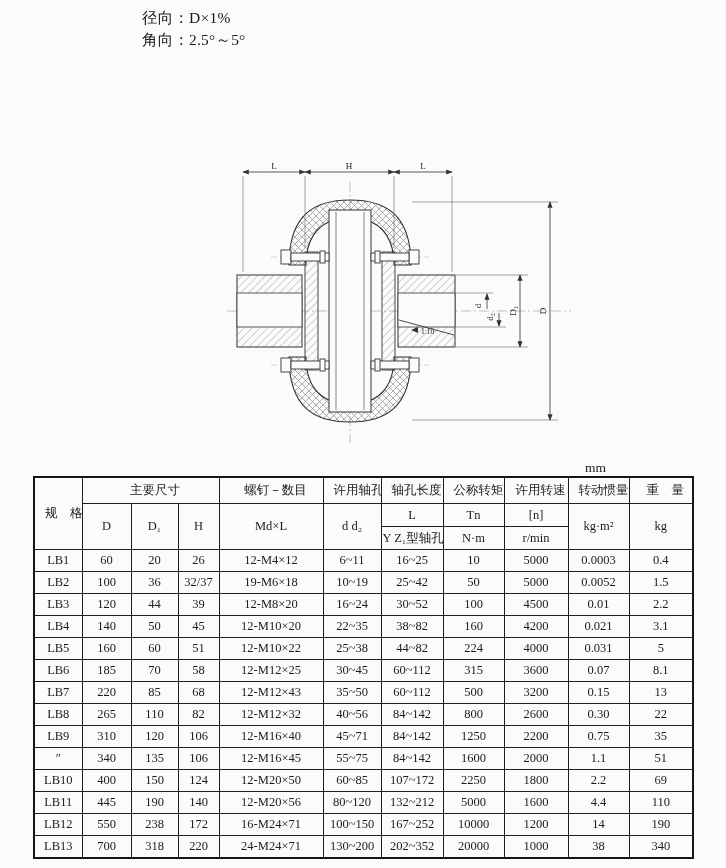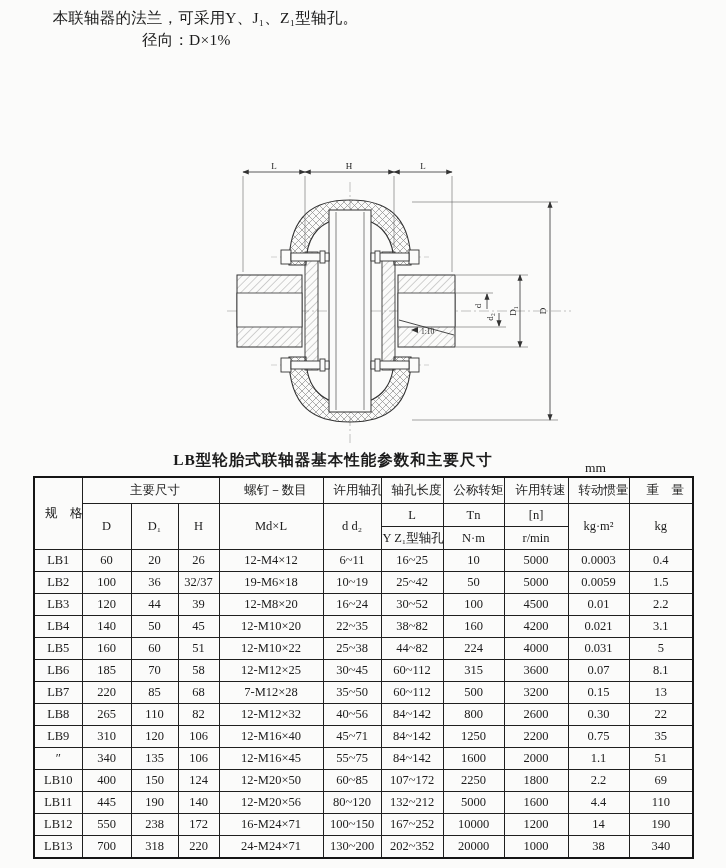--- a/index.html
+++ b/index.html
@@ -38,22 +38,22 @@
   tr.h2 td, tr.h3 td { height:22px; }
 
   .footnote { position:absolute; left:40px; top:843px; font-size:14.5px; letter-spacing:.3px; }
 </style>
 </head>
 <body>
 
 <div class="page">
 
   <div class="intro">
-    <p class="p-ind">本联轴器的法兰，可采用Y、J₁、Z₁型轴孔。</p>
     <div class="comp-l2">径向：D×1%</div>
+    <div class="comp-l2">角向：2.5°～5°</div>
   </div>
 
   <svg class="drawing" viewBox="0 0 380 288" xmlns="http://www.w3.org/2000/svg">
     <defs>
       <pattern id="hx" patternUnits="userSpaceOnUse" width="7" height="7">
         <path d="M0,0 L7,7 M7,0 L0,7" stroke="#8d8d8d" stroke-width="0.7"></path>
       </pattern>
       <pattern id="hd" patternUnits="userSpaceOnUse" width="5.5" height="5.5" patternTransform="rotate(45)">
         <line x1="0" y1="0" x2="0" y2="5.5" stroke="#8d8d8d" stroke-width="0.8"></line>
       </pattern>
@@ -142,21 +142,20 @@
       <text transform="rotate(-90 256 146)" x="256" y="146" text-anchor="middle">d</text>
       <text transform="rotate(-90 268 157)" x="268" y="157" text-anchor="middle">d₂</text>
       <text transform="rotate(-90 291 151)" x="291" y="151" text-anchor="middle">D₁</text>
       <text transform="rotate(-90 321 151)" x="321" y="151" text-anchor="middle">D</text>
       <text x="196" y="174" font-size="7.5">1:10</text>
     </g>
   </svg>
 
   <div class="tblwrap">
     <div class="tbl-title-row">
-      <span class="tbl-title">LB型轮胎式联轴器基本性能参数和主要尺寸</span>
       <span class="tbl-unit">mm</span>
     </div>
     <table>
       <colgroup>
         <col style="width:48px">
           <col style="width:49px">
           <col style="width:47px">
           <col style="width:41px">
         <col style="width:104px">
           <col style="width:58px">
@@ -213,21 +212,21 @@
           <tr>
             <td>LB2</td>
             <td>100</td>
             <td>36</td>
             <td>32/37</td>
             <td>19-M6×18</td>
             <td>10~19</td>
             <td>25~42</td>
             <td>50</td>
             <td>5000</td>
-            <td>0.0059</td>
+            <td>0.0052</td>
             <td>1.5</td>
           </tr>
           <tr>
             <td>LB3</td>
             <td>120</td>
             <td>44</td>
             <td>39</td>
             <td>12-M8×20</td>
             <td>16~24</td>
             <td>30~52</td>
@@ -273,21 +272,21 @@
             <td>315</td>
             <td>3600</td>
             <td>0.07</td>
             <td>8.1</td>
           </tr>
           <tr>
             <td>LB7</td>
             <td>220</td>
             <td>85</td>
             <td>68</td>
-            <td>7-M12×28</td>
+            <td>12-M12×43</td>
             <td>35~50</td>
             <td>60~112</td>
             <td>500</td>
             <td>3200</td>
             <td>0.15</td>
             <td>13</td>
           </tr>
           <tr>
             <td>LB8</td>
             <td>265</td>

